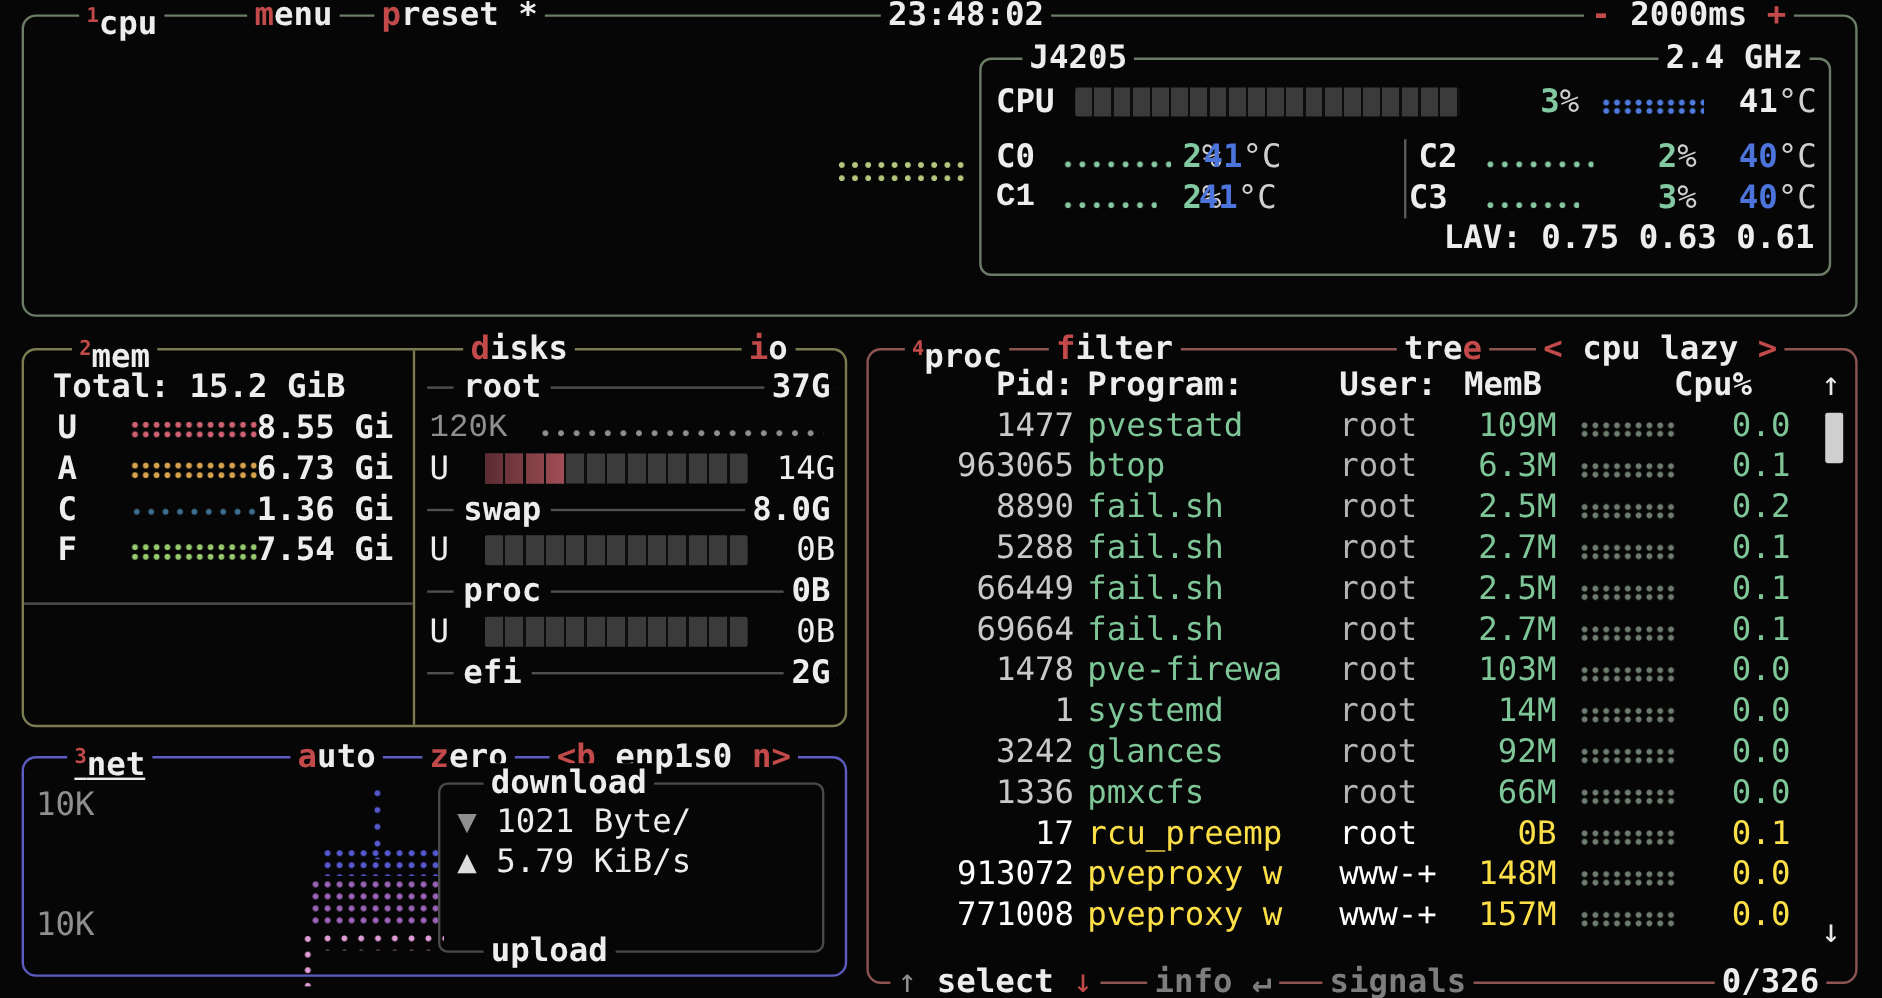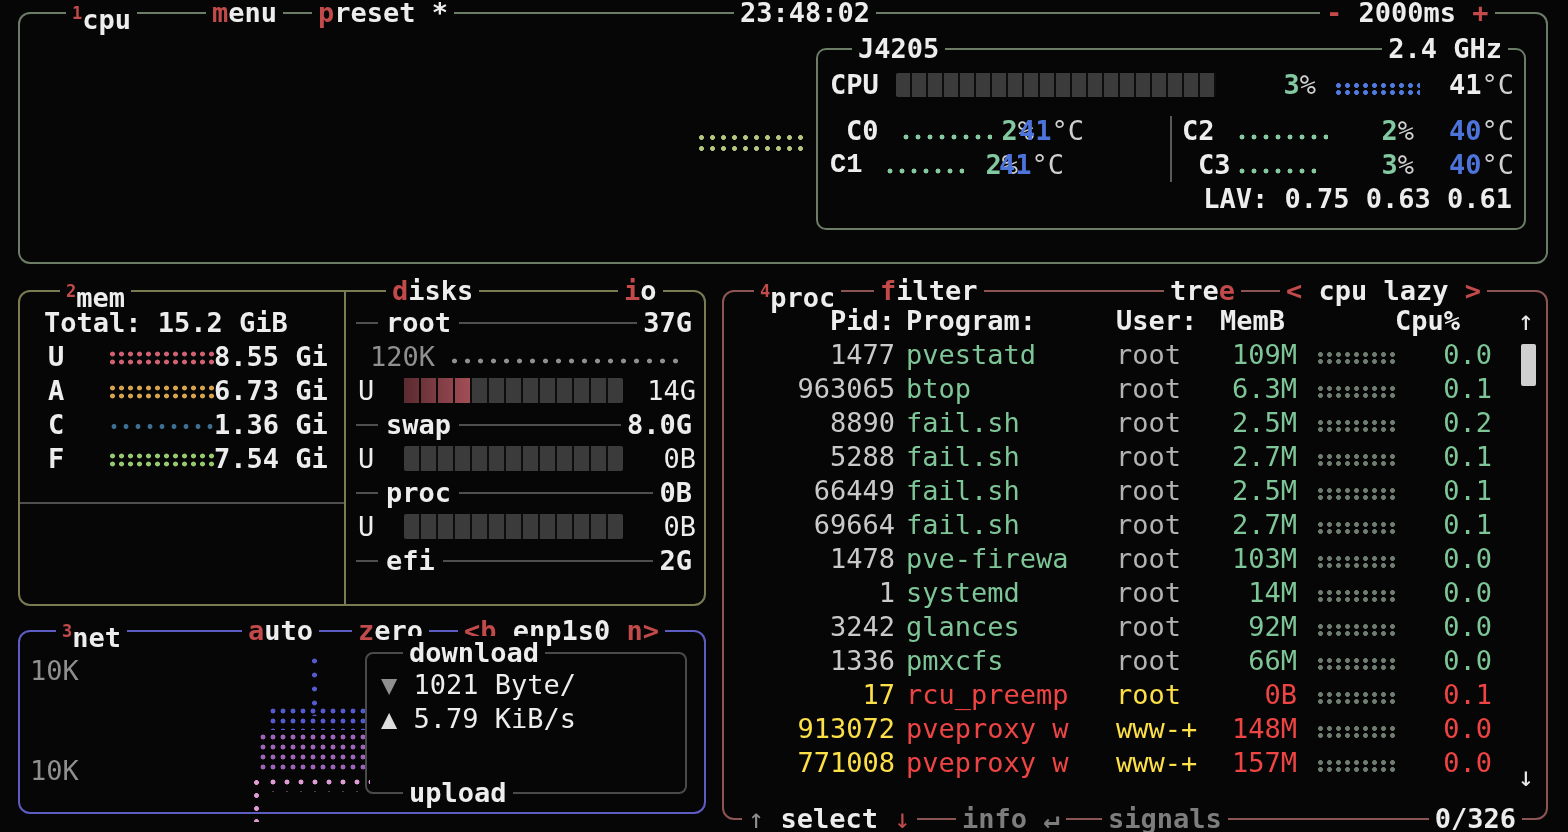--- a/index.html
+++ b/index.html
@@ -62,22 +62,22 @@
   
   #proc-box { left:722px; top:290px; width:826px; height:530px; border-color:#8d5454; }
   #proc-rows { position:absolute; left:6px; top:46px; width:806px; }
   .prow { position:relative; height:34px; }
   .c-pid  { position:absolute; left:0;   width:165px; text-align:right; color:#c9c9c9; }
   .c-prog { position:absolute; left:176px; color:#7ec697; }
   .c-user { position:absolute; left:386px; color:#b3b3b3; }
   .c-mem  { position:absolute; left:455px; width:112px; text-align:right; color:#7ec697; }
   .c-dots { left:586px; top:13px; width:82px; height:14px; background-size:9px 7px; }
   .c-cpu  { position:absolute; left:662px; width:100px; text-align:right; color:#7ec697; }
-  .prow.dim .c-pid, .prow.dim .c-user { color:#fde047; }
-  .prow.dim .c-prog, .prow.dim .c-mem, .prow.dim .c-cpu { color:#ef4444; }
+  .prow.dim .c-pid, .prow.dim .c-user { color:#ffffff; }
+  .prow.dim .c-prog, .prow.dim .c-mem, .prow.dim .c-cpu { color:#fde047; }
   .ph { font-weight:bold; }
   #scroll-thumb { position:absolute; right:10px; top:52px; width:15px; height:42px; background:#cfcfcf; border-radius:2px; }
 </style>
 </head>
 <body>
 
 <div class="screen">
 
   <section class="box" id="cpu-box">
     <span class="chip" style="left:46px;"><sup class="hk">1</sup><span>cpu</span></span>
@@ -95,21 +95,21 @@
       <div class="cpurow" style="top:18px;">
         <span class="abs b" style="left:12px;">CPU</span>
         <span class="meter" style="left:78px; top:5px; width:320px; height:24px;"></span>
         <span class="abs" style="left:420px; width:78px; text-align:right;"><span class="green b">3</span><span class="unit">%</span></span>
         <span class="dots" style="left:516px; top:14px; width:86px; height:13px; --c:#4f7be0; background-size:9px 7px;"></span>
         <span class="abs" style="right:10px;"><span class="w b">41</span><span class="unit">°C</span></span>
       </div>
 
       <div id="core-divider"></div>
 
-      <div class="corehalf" style="left:16px; top:64px; width:356px;">
+      <div class="corehalf" style="left:0; top:64px; width:356px;">
         <span class="abs b" style="left:12px;">C0</span>
         <span class="dots" style="left:66px; top:19px; width:92px; height:8px; --c:#86c9a0; background-size:12px 8px;"></span>
         <span class="abs" style="left:120px; width:80px; text-align:right;"><span class="green b">2</span><span class="unit">%</span></span>
         <span class="abs" style="right:106px;"><span class="blue b">41</span><span class="unit">°C</span></span>
       </div>
 
       <div class="corehalf" style="left:0; top:98px; width:352px;">
         <span class="abs b" style="left:12px;font-family:Liberation Mono, monospace;">C1</span>
         <span class="dots" style="left:66px; top:19px; width:80px; height:8px; --c:#86c9a0; background-size:12px 8px;"></span>
         <span class="abs" style="left:120px; width:80px; text-align:right;"><span class="green b">2</span><span class="unit">%</span></span>
@@ -117,21 +117,21 @@
       </div>
 
       <div class="corehalf" style="left:356px; top:64px; right:0;">
         <span class="abs b" style="left:8px;">C2</span>
         <span class="dots" style="left:62px; top:19px; width:92px; height:8px; --c:#86c9a0; background-size:12px 8px;"></span>
         <span class="abs" style="left:160px; width:80px; text-align:right;"><span class="green b">2</span><span class="unit">%</span></span>
         <span class="abs" style="right:10px;"><span class="blue b">40</span><span class="unit">°C</span></span>
       </div>
 
       <div class="corehalf" style="left:356px; top:98px; right:0;">
-        <span class="abs b" style="left:24px;">C3</span>
+        <span class="abs b" style="left:0;">C3</span>
         <span class="dots" style="left:62px; top:19px; width:80px; height:8px; --c:#86c9a0; background-size:12px 8px;"></span>
         <span class="abs" style="left:160px; width:80px; text-align:right;"><span class="green b">3</span><span class="unit">%</span></span>
         <span class="abs" style="right:10px;"><span class="blue b">40</span><span class="unit">°C</span></span>
       </div>
 
       <div class="cpurow" style="top:132px;">
         <span class="abs" style="right:12px;"><span class="b">LAV:</span>&nbsp;<span class="b">0.75 0.63 0.61</span></span>
       </div>
     </div>
   </section>
@@ -169,21 +169,21 @@
         <span class="abs b" style="left:194px;">7.54 Gi</span>
       </div>
     </div>
 
     <div id="disks-col">
       <div class="dline" style="top:14px;">
         <span class="nm">root</span>
         <span class="sz">37G</span>
       </div>
       <div class="mrow" style="top:48px;">
-        <span class="abs gray" style="left:12px;">120K</span>
+        <span class="abs gray" style="left:0;font-family:Liberation Mono, monospace;">120K</span>
         <span class="dots" style="left:90px; right:10px; top:17px; height:8px; --c:#8f8f8f; background-size:13px 8px;"></span>
       </div>
       <div class="mrow" style="top:82px;">
         <span class="abs" style="left:0;">U</span>
         <span class="meter">
             <span class="fill" style="width:67px;"></span>
           </span>
         <span class="val">14G</span>
       </div>
       <div class="dline" style="top:116px;">
@@ -205,21 +205,21 @@
         <span class="val">0B</span>
       </div>
       <div class="dline" style="top:252px;">
         <span class="nm">efi</span>
         <span class="sz">2G</span>
       </div>
     </div>
   </section>
 
   <section class="box" id="net-box">
-    <span class="chip" style="left:36px;"><sup class="hk">3</sup><span>net</span></span>
+    <span class="chip" style="left:36px;text-decoration:underline;"><sup class="hk">3</sup><span>net</span></span>
     <span class="chip" style="left:222px;"><span class="hk">a</span><span>uto</span></span>
     <span class="chip" style="left:332px;"><span class="hk">z</span><span>ero</span></span>
     <span class="chip" style="left:438px;"><span class="hk">&lt;b</span>&nbsp;<span>enp1s0</span>&nbsp;<span class="hk">n&gt;</span></span>
 
     <span class="abs gray" style="left:10px; top:22px;">10K</span>
     <span class="abs gray" style="left:10px; top:122px;">10K</span>
 
     <div id="net-graph">
       <span class="dots" style="left:60px; top:4px; width:9px; height:62px; --c:#5558cf; background-size:9px 14px;"></span>
       <span class="dots" style="left:18px; top:56px; width:100px; height:24px; --c:#5558cf; background-size:10px 10px;"></span>

